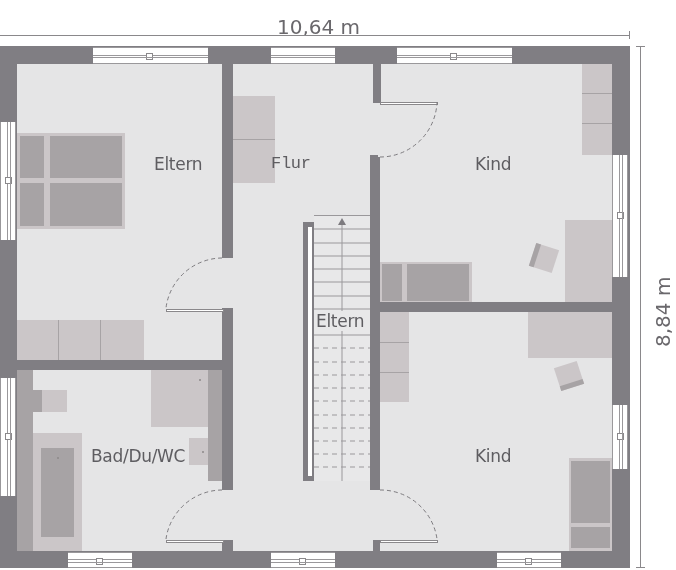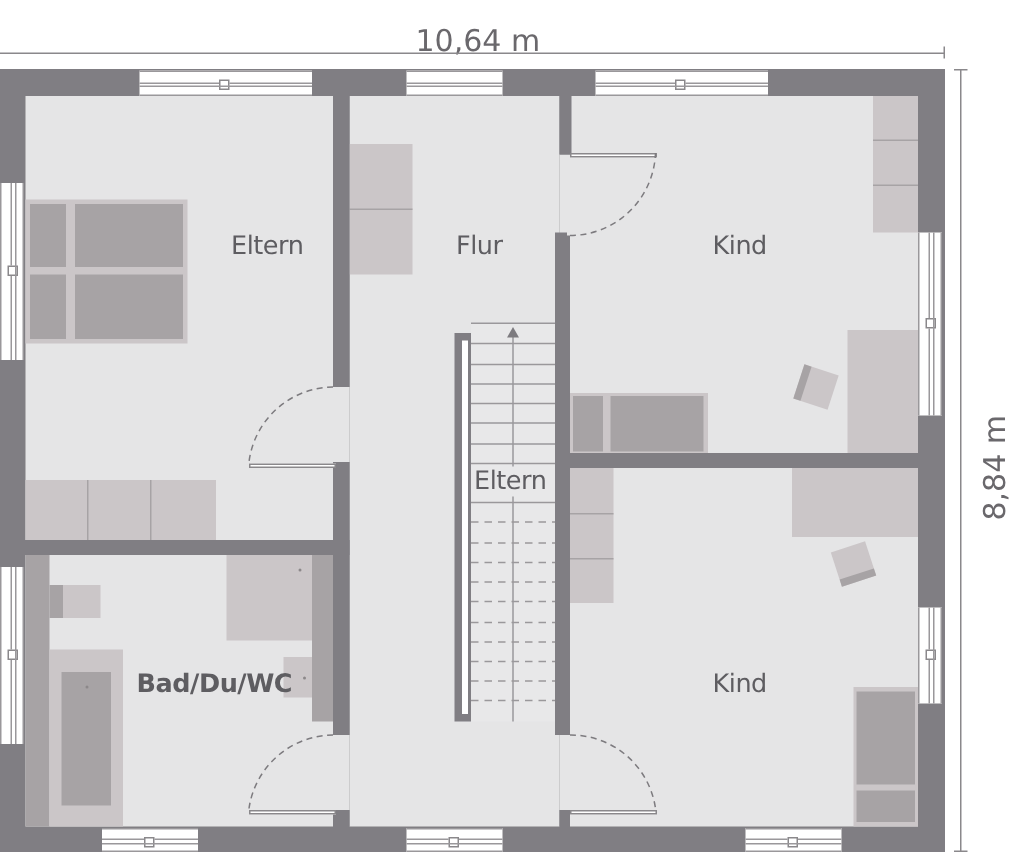--- a/index.html
+++ b/index.html
@@ -170,17 +170,17 @@
     <line x1="314" y1="415" x2="370" y2="415"></line>
     <line x1="314" y1="428" x2="370" y2="428"></line>
     <line x1="314" y1="441" x2="370" y2="441"></line>
     <line x1="314" y1="454" x2="370" y2="454"></line>
     <line x1="314" y1="467" x2="370" y2="467"></line>
   </g>
   <polygon points="342,218 338,225 346,225" fill="#7d7b7f"></polygon>
 </svg>
 
 <div class="room-label" style="left:154px; top:154px;">Eltern</div>
-<div class="room-label" style="left:304px; top:154px;">Flur</div>
+<div class="room-label" style="left:271px; top:154px;font-family:Liberation Mono, monospace;">Flur</div>
 <div class="room-label" style="left:475px; top:154px;">Kind</div>
 <div class="room-label" style="left:316px; top:311px; background:#e8e8e9;">Eltern</div>
 <div class="room-label" style="left:475px; top:446px;">Kind</div>
-<div class="room-label" style="left:91px; top:446px;font-weight:bold;">Bad/Du/WC</div>
+<div class="room-label" style="left:91px; top:446px;">Bad/Du/WC</div>
 
 </body></html>

